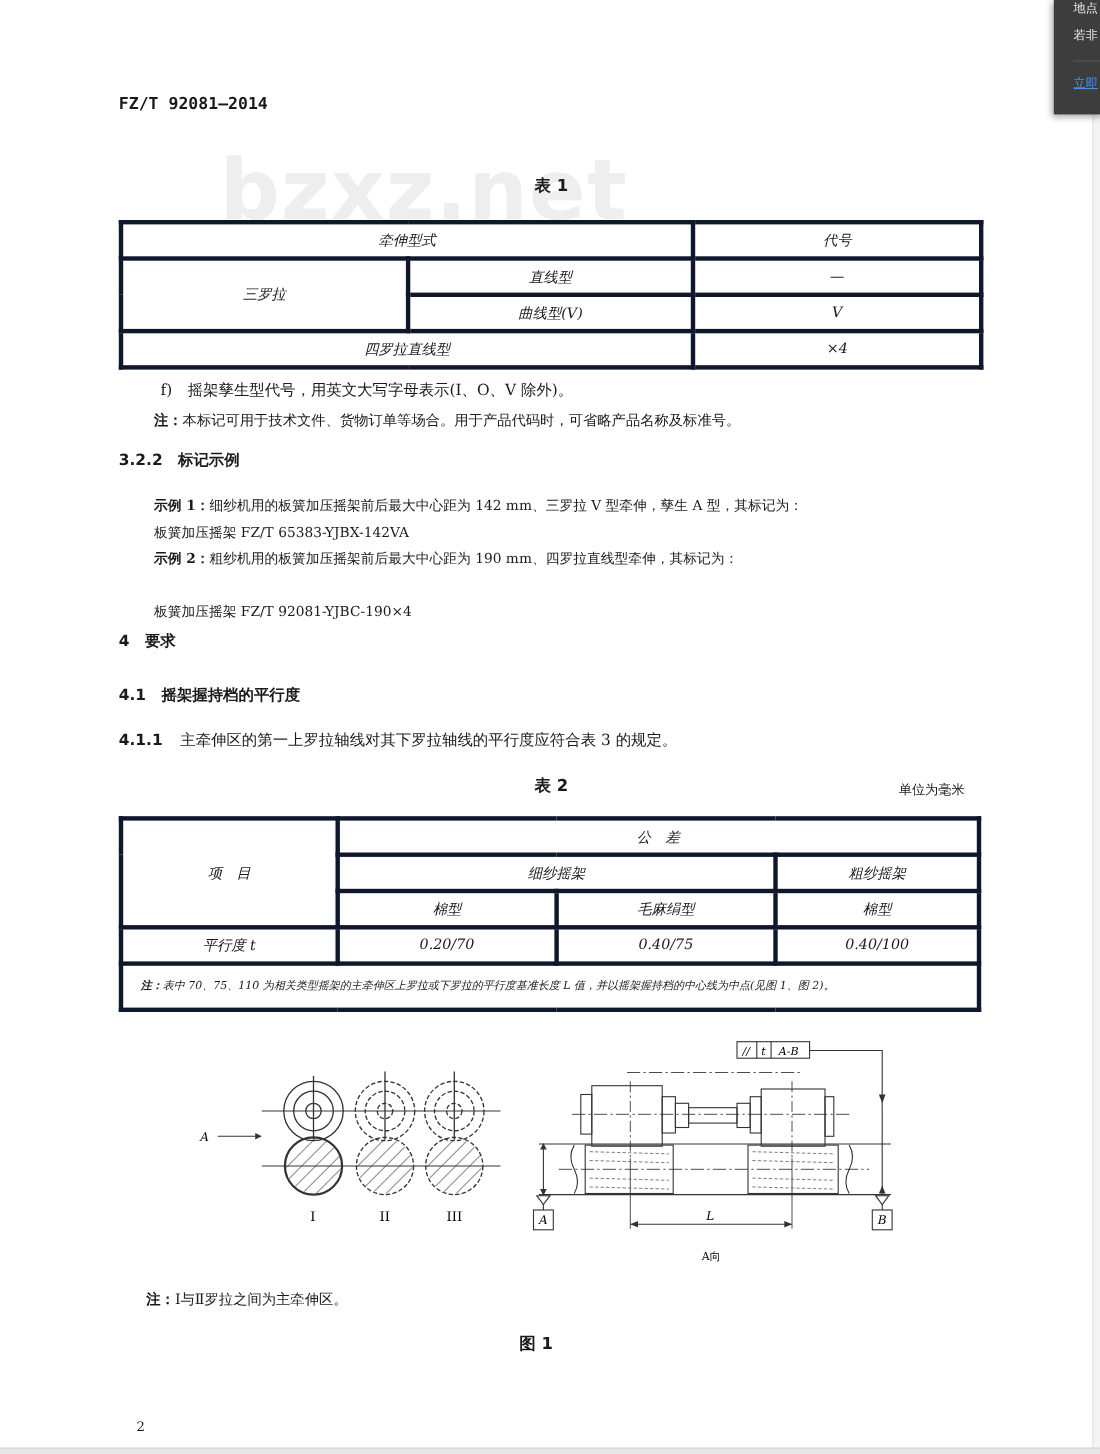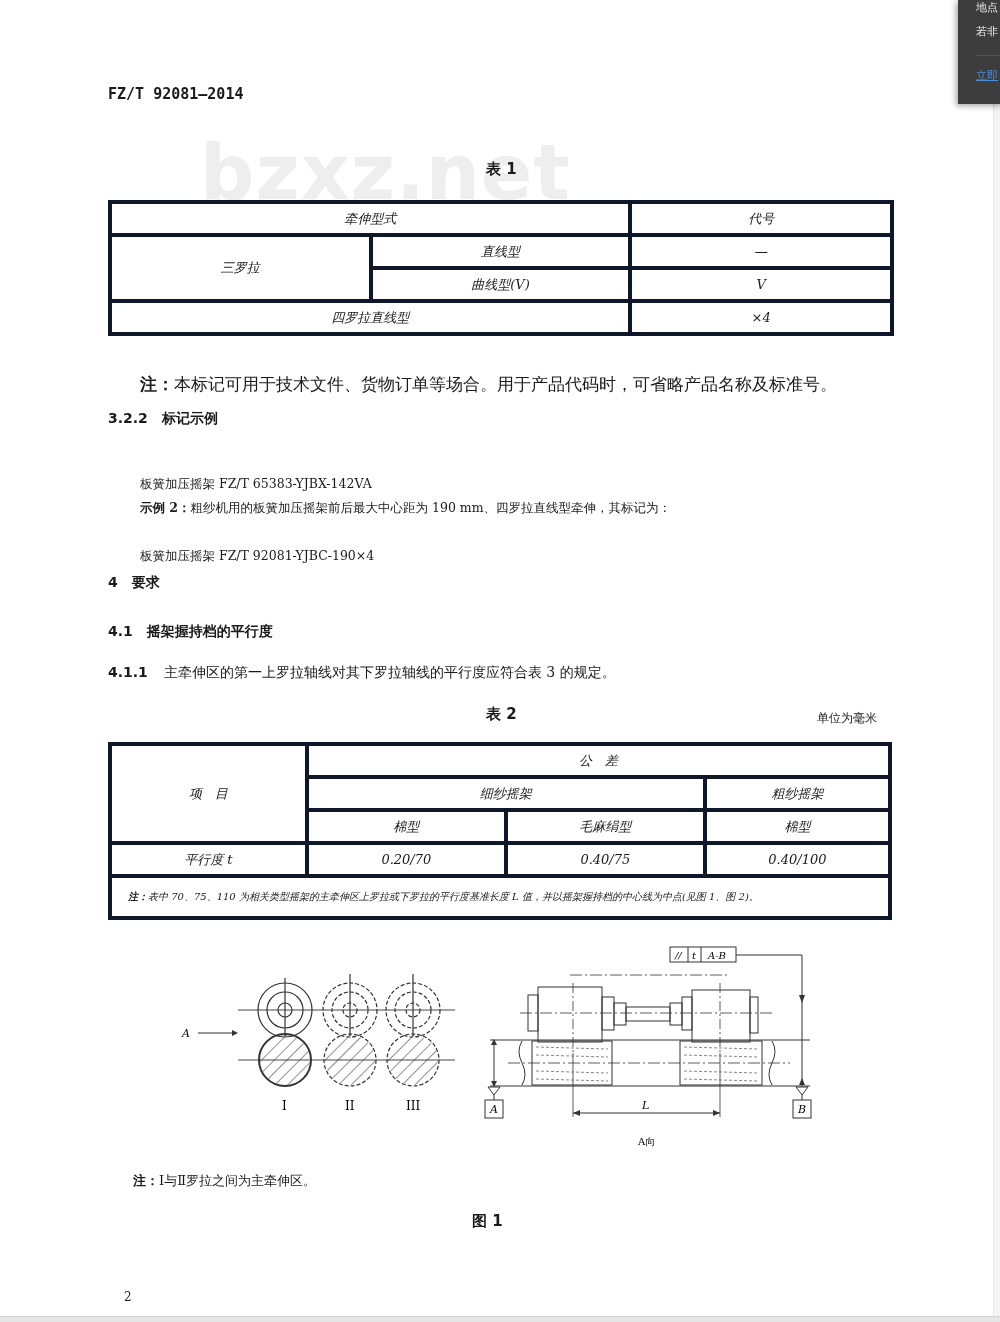--- a/index.html
+++ b/index.html
@@ -24,21 +24,21 @@
   table.doc { position: absolute; border-collapse: collapse; font-size: 13px; }
   table.doc td { border: 4px solid #0f172a; text-align: center; vertical-align: middle; padding: 0; font-style: italic; }
   table.doc { border: 2px solid #222; }
   .t1 { left: 108px; top: 200px; width: 786px; }
   .t1 td { height: 29px; }
   .t2 { left: 108px; top: 742px; width: 784px; }
   .t2 td { height: 29px; }
   .t2 td.note { text-align: left; padding: 6px 10px 6px 38px; font-size: 10px; line-height: 26px; height: auto; white-space: normal; text-indent: -22px; }
   .note b { font-weight: bold; }
   .p-f { left: 146px; top: 346px; font-size: 14px; }
-  .p-note1 { left: 140px; top: 373px; font-size: 17px; }
+  .p-note1 { left: 140px; top: 373px; font-size: 13px; }
   .sec { font-family: "DejaVu Sans", sans-serif; font-size: 14px; font-weight: bold; }
   .s322 { left: 108px; top: 410px; }
   .ex { left: 140px; font-size: 12.5px; }
   .ex1 { top: 452px; } .ex1c { top: 476px; } .ex2 { top: 500px; } .ex2c { top: 548px; }
   .s4 { left: 108px; top: 574px; }
   .s41 { left: 108px; top: 623px; }
   .p411 { left: 108px; top: 664px; font-size: 14px; }
   .p411 .num { font-family: "DejaVu Sans", sans-serif; font-weight: bold; margin-right: 16px; }
   .sec .num { margin-right: 14px; }
 
@@ -85,28 +85,32 @@
       <td>曲线型(V)</td>
       <td>V</td>
     </tr>
     <tr>
       <td colspan="2">四罗拉直线型</td>
       <td>×4</td>
     </tr>
   </tbody>
     </table>
 
+  <div class="abs p-f">f)　摇架孳生型代号，用英文大写字母表示(I、O、V 除外)。</div>
   <div class="abs p-note1">
     <b>注：</b><span>本标记可用于技术文件、货物订单等场合。用于产品代码时，可省略产品名称及标准号。</span>
   </div>
 
   <div class="abs sec s322">
     <span class="num">3.2.2</span><span>标记示例</span>
   </div>
 
+  <div class="abs ex ex1">
+    <b>示例 1：</b><span>细纱机用的板簧加压摇架前后最大中心距为 142 mm、三罗拉 V 型牵伸，孳生 A 型，其标记为：</span>
+  </div>
   <div class="abs ex ex1c">板簧加压摇架 FZ/T 65383-YJBX-142VA</div>
   <div class="abs ex ex2">
     <b>示例 2：</b><span>粗纱机用的板簧加压摇架前后最大中心距为 190 mm、四罗拉直线型牵伸，其标记为：</span>
   </div>
   <div class="abs ex ex2c">板簧加压摇架 FZ/T 92081-YJBC-190×4</div>
 
   <div class="abs sec s4">
     <span class="num">4</span><span>要求</span>
   </div>
   <div class="abs sec s41">

